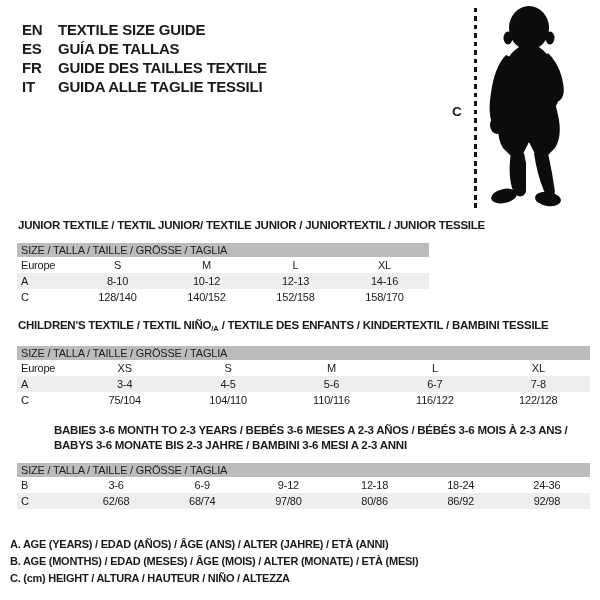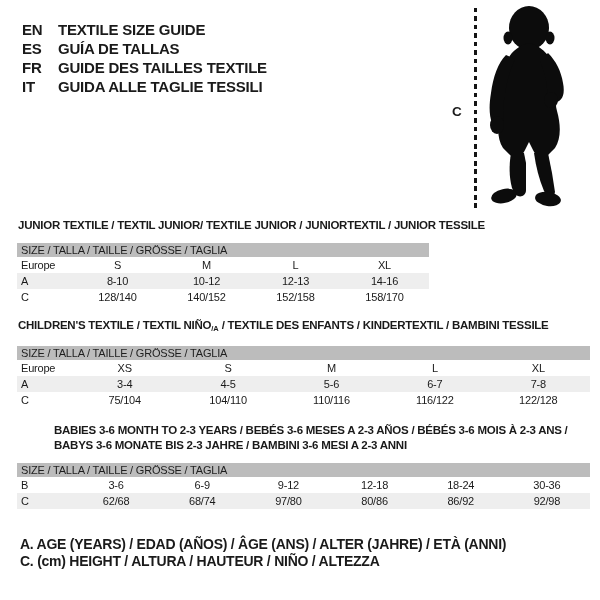--- a/index.html
+++ b/index.html
@@ -30,21 +30,21 @@
   
   table.size{border-collapse:collapse;table-layout:fixed;font-size:11px;letter-spacing:-0.2px;}
   table.size td,table.size th{padding:0;margin:0;font-weight:normal;}
   .hdr-bar{background:#bcbcbc;height:14px;line-height:13px;text-align:left;padding-left:4px !important;color:#1e1e1e;}
   tr.data-row{height:16px;line-height:15px;}
   tr.data-row td{text-align:center;vertical-align:middle;}
   tr.data-row td.lbl{text-align:left;padding-left:4px !important;}
   tr.shaded{background:#eeeeee;}
 
   
-  .footnotes{top:536px;left:20px;font-weight:bold;font-size:14px;letter-spacing:-0.25px;line-height:17px;white-space:nowrap;}
+  .footnotes{top:536px;left:10px;font-weight:bold;font-size:11px;letter-spacing:-0.25px;line-height:17px;white-space:nowrap;}
 </style>
 </head>
 <body>
 
 <div class="abs lang-list">
   <div class="lang-row">
     <span class="lang-code">EN</span>
     <span>TEXTILE SIZE GUIDE</span>
   </div>
   <div class="lang-row">
@@ -188,30 +188,31 @@
       </tr>
   </thead>
   <tbody>
     <tr class="data-row">
       <td class="lbl">B</td>
       <td>3-6</td>
       <td>6-9</td>
       <td>9-12</td>
       <td>12-18</td>
       <td>18-24</td>
-      <td>30-36</td>
+      <td>24-36</td>
     </tr>
     <tr class="data-row shaded">
       <td class="lbl">C</td>
       <td>62/68</td>
       <td>68/74</td>
       <td>97/80</td>
       <td>80/86</td>
       <td>86/92</td>
       <td>92/98</td>
     </tr>
   </tbody>
 </table>
 
 <div class="abs footnotes">
   <div>A. AGE (YEARS) / EDAD (AÑOS) / ÂGE (ANS) / ALTER (JAHRE) / ETÀ (ANNI)</div>
+  <div>B. AGE (MONTHS) / EDAD (MESES) / ÂGE (MOIS) / ALTER (MONATE) / ETÀ (MESI)</div>
   <div>C. (cm) HEIGHT / ALTURA / HAUTEUR / NIÑO / ALTEZZA</div>
 </div>
 
 </body></html>

